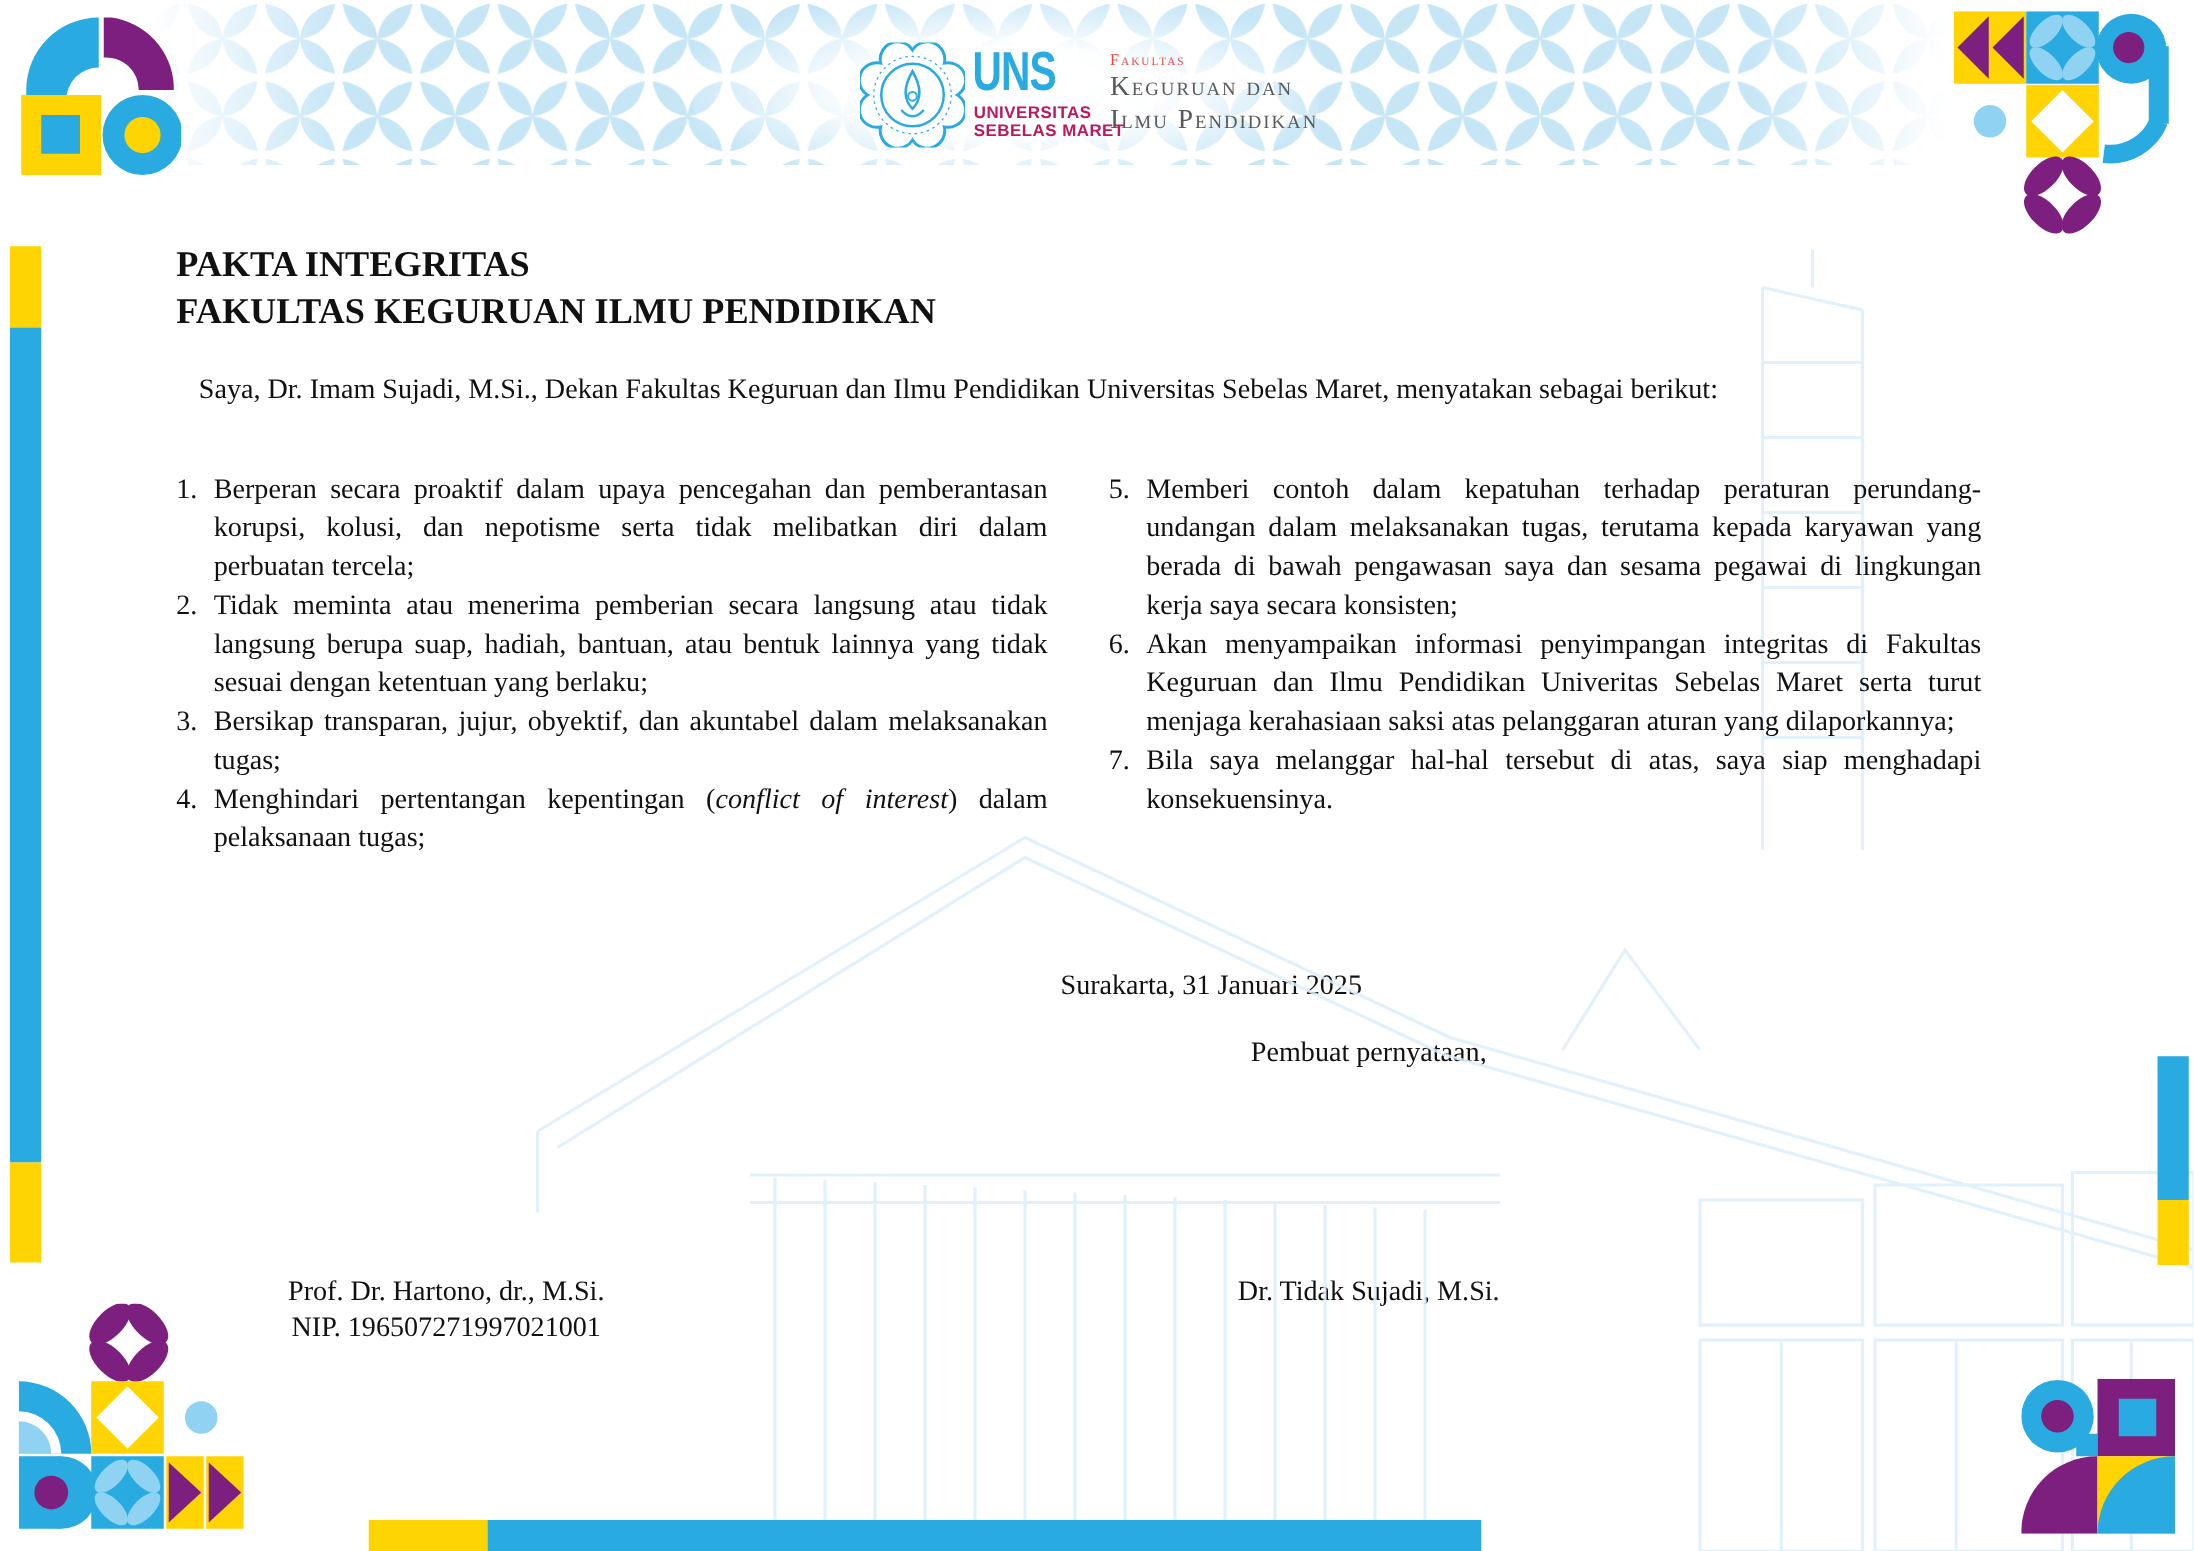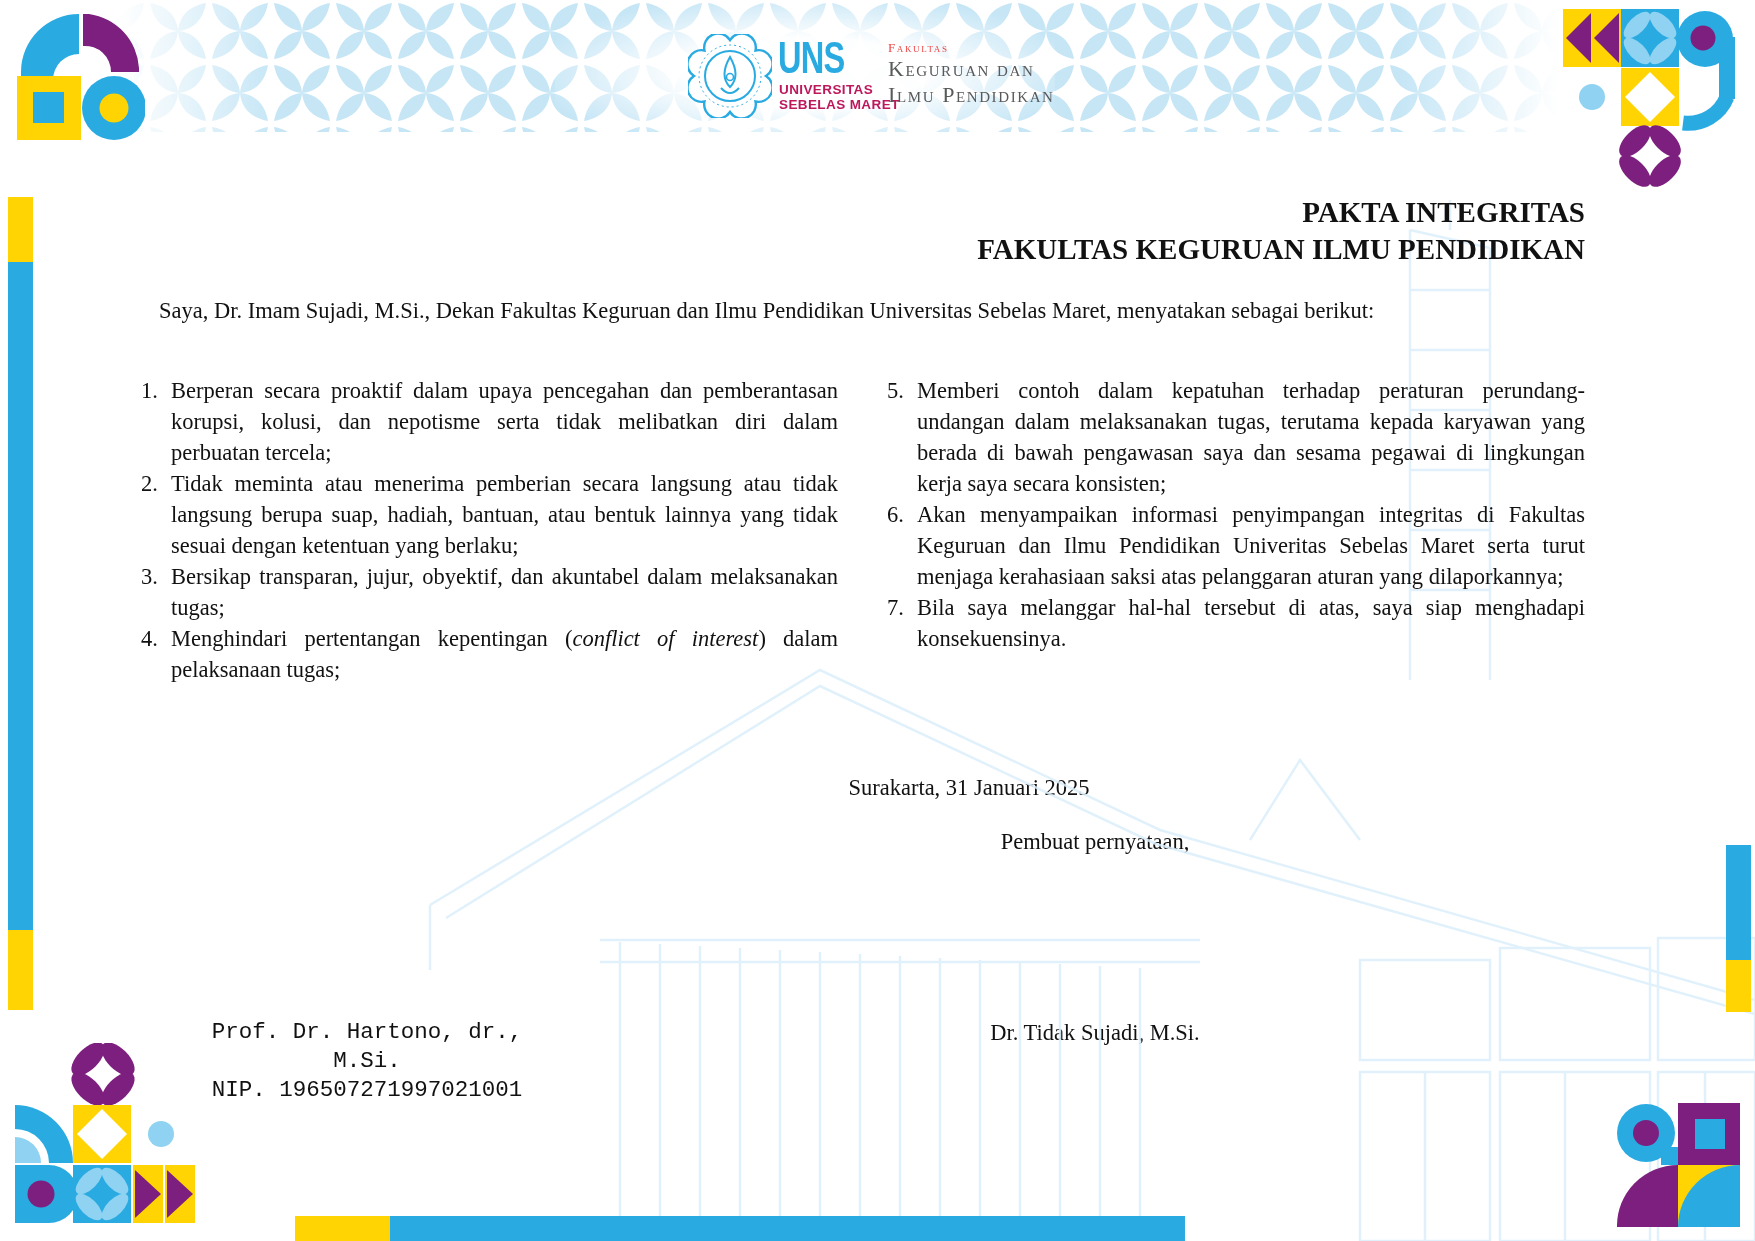--- a/index.html
+++ b/index.html
@@ -32,34 +32,34 @@
             font-family:"Liberation Sans",sans-serif;font-weight:bold;font-size:44px;
             letter-spacing:-1px;transform:scaleX(.74);transform-origin:left top;line-height:44px;}
   .uns-sub{position:absolute;left:779px;top:82px;z-index:5;color:#be185d;
            font-family:"Liberation Sans",sans-serif;font-weight:bold;font-size:13.5px;line-height:15px;letter-spacing:.4px;}
   .fac{position:absolute;left:888px;top:40px;z-index:5;color:#58595B;}
   .fac .fac-label{font-size:13px;letter-spacing:1.6px;color:#ef4444;font-variant:small-caps;}
   .fac .fac-line{font-size:22px;line-height:26px;letter-spacing:1.6px;font-variant:small-caps;}
 
   
   .doc{position:absolute;left:141px;top:0;width:1444px;z-index:6;}
-  .title{position:absolute;left:0;top:194px;width:1444px;text-align:right;
+  .title{position:absolute;left:0;top:194px;width:1444px;text-align:left;
          font-weight:bold;font-size:29px;line-height:37px;}
   .intro{position:absolute;left:0;top:296px;width:1444px;font-size:22.5px;line-height:30px;text-indent:18px;}
   .col{position:absolute;top:375px;font-size:22.5px;line-height:31px;}
   .col-left{left:0;width:697px;}
   .col-right{left:746px;width:698px;}
   .li{position:relative;padding-left:30px;}
   .li .num{position:absolute;left:0;top:0;}
   .li .txt{display:block;text-align:justify;}
   .dateline{position:absolute;left:769px;top:775px;width:400px;text-align:center;font-size:22.5px;}
   .sig{position:absolute;width:340px;text-align:center;font-size:22.5px;line-height:29px;}
   .sig-witness-role{left:179px;top:827px;}
   .sig-declarant-role{left:925px;top:827px;}
-  .sig-witness-name{left:197px;top:1018px;font-family:Liberation Mono, monospace;}
+  .sig-witness-name{left:187px;top:1018px;}
   .sig-declarant-name{left:925px;top:1018px;}
 </style>
 </head>
 <body>
 
 <div class="page">
 
   <svg class="band" width="1495" height="132">
     <defs>
       <path id="petal" d="M31,31 C21,30 7,25 3,3 C25,7 30,21 31,31 Z" fill="#C6E6F6"></path>

